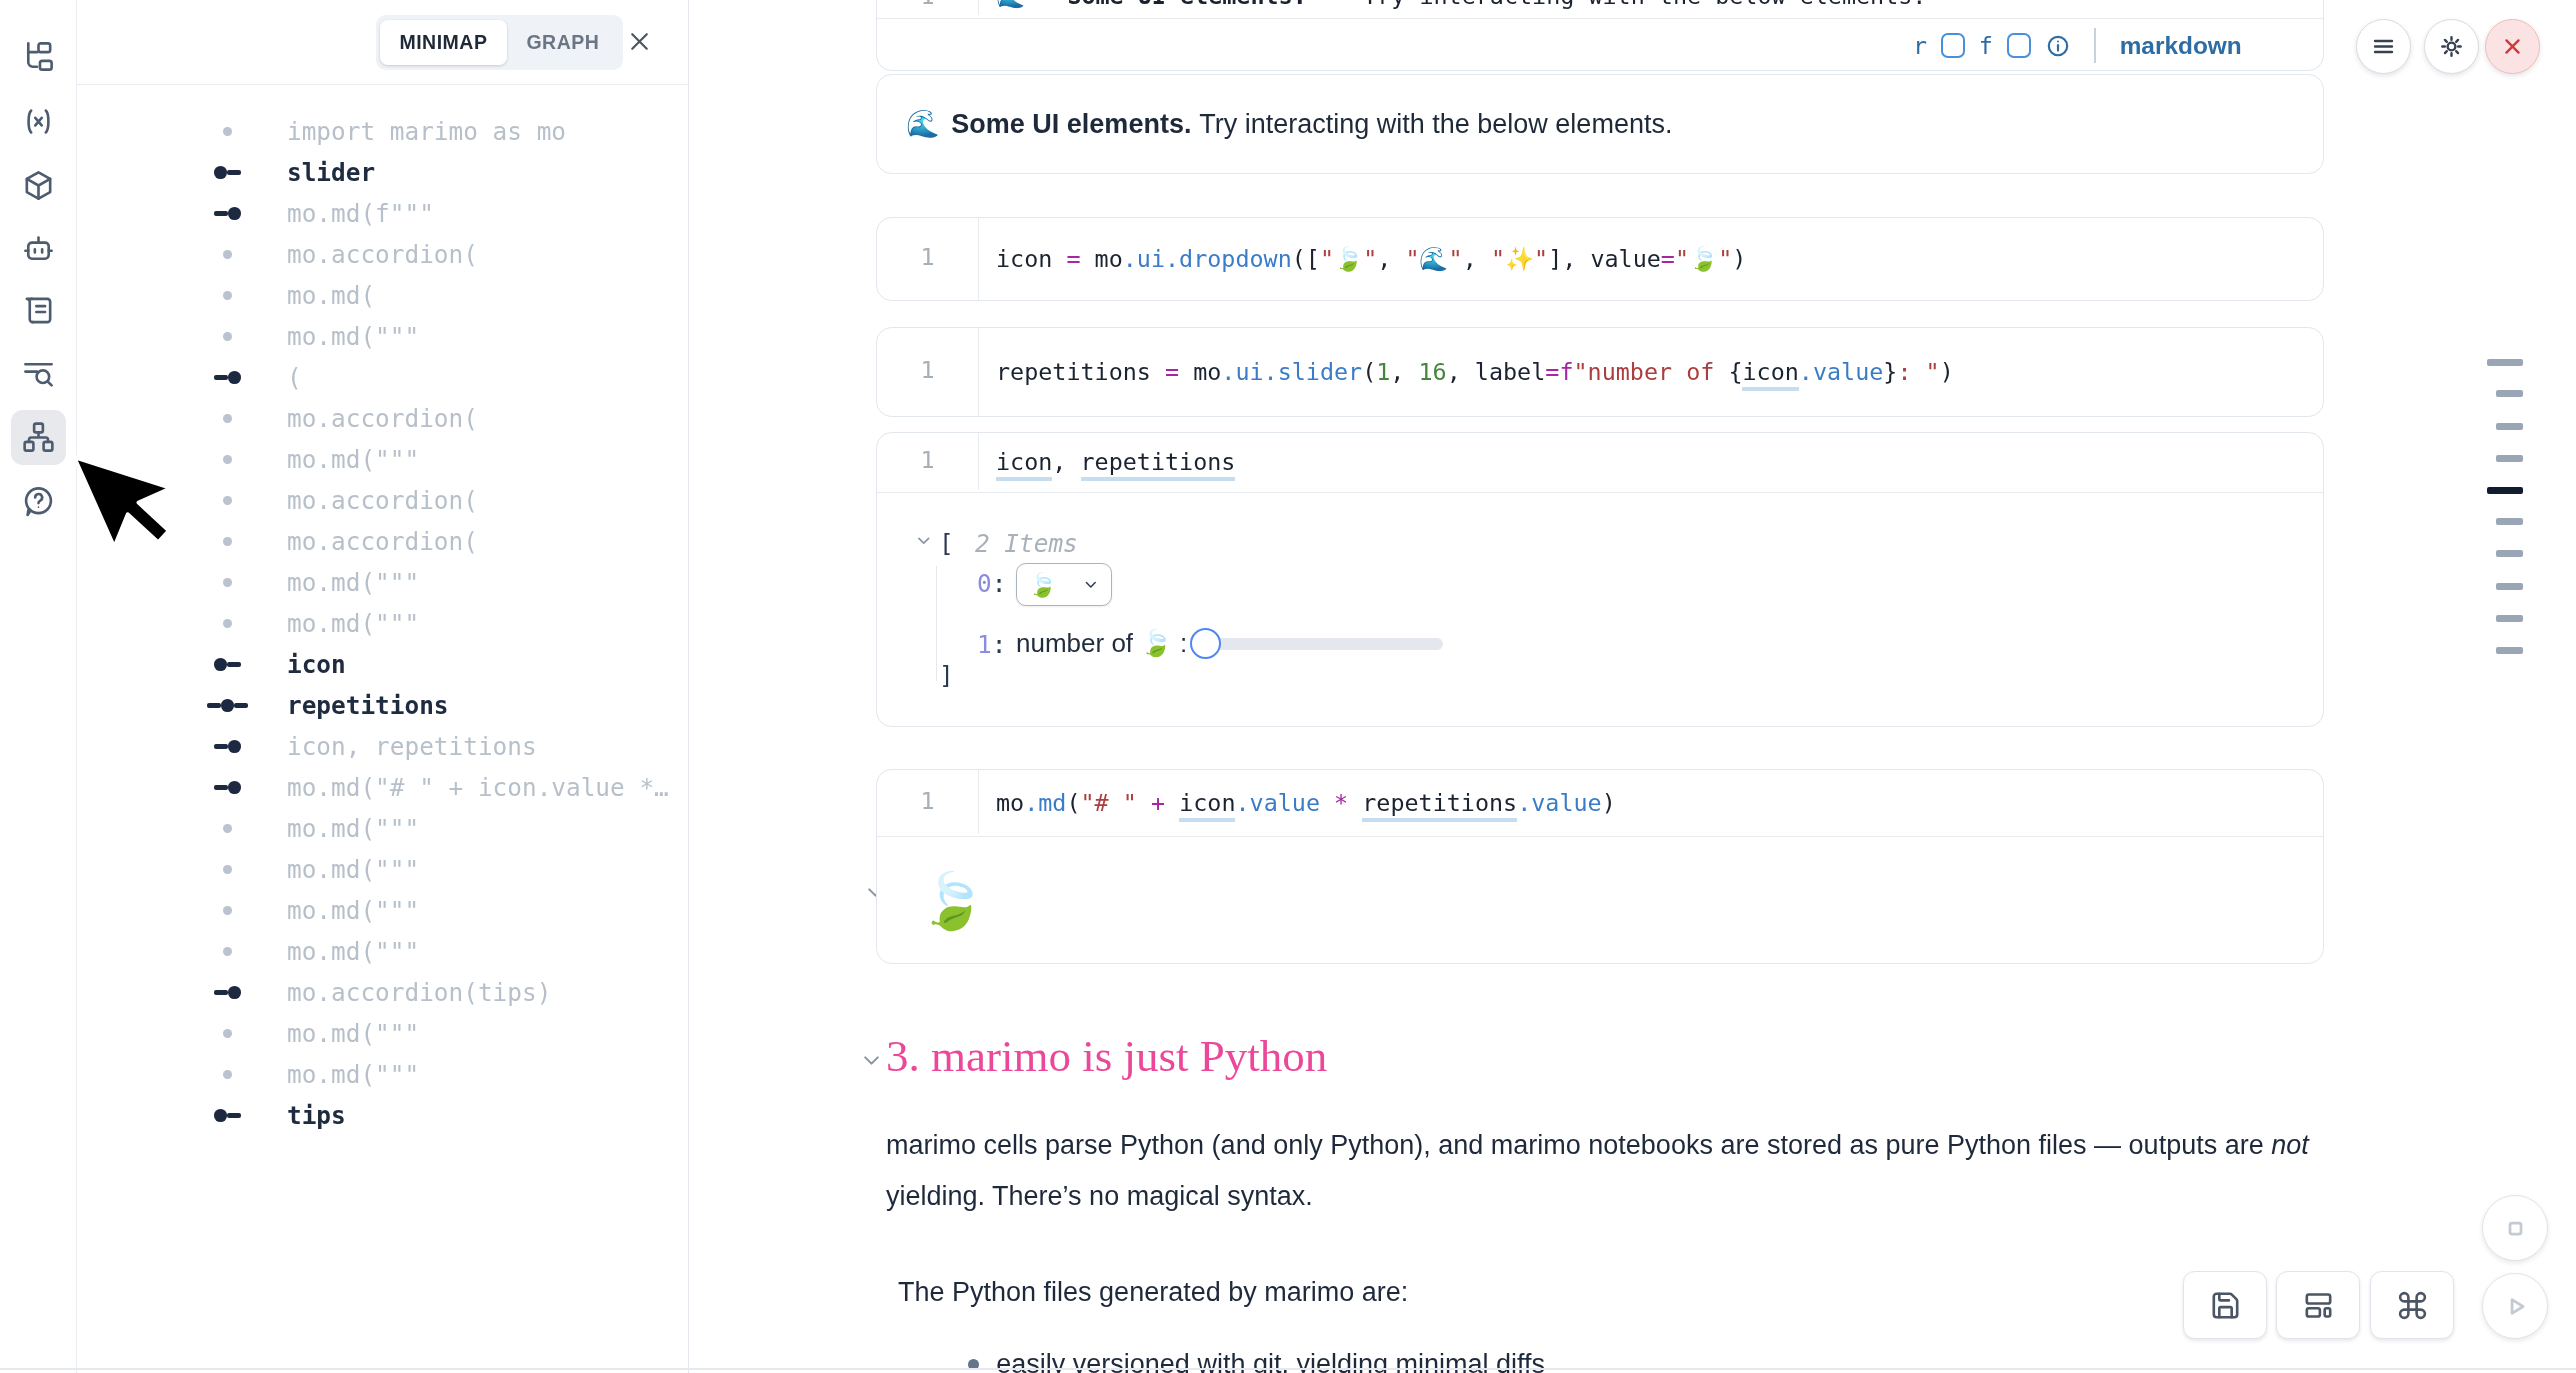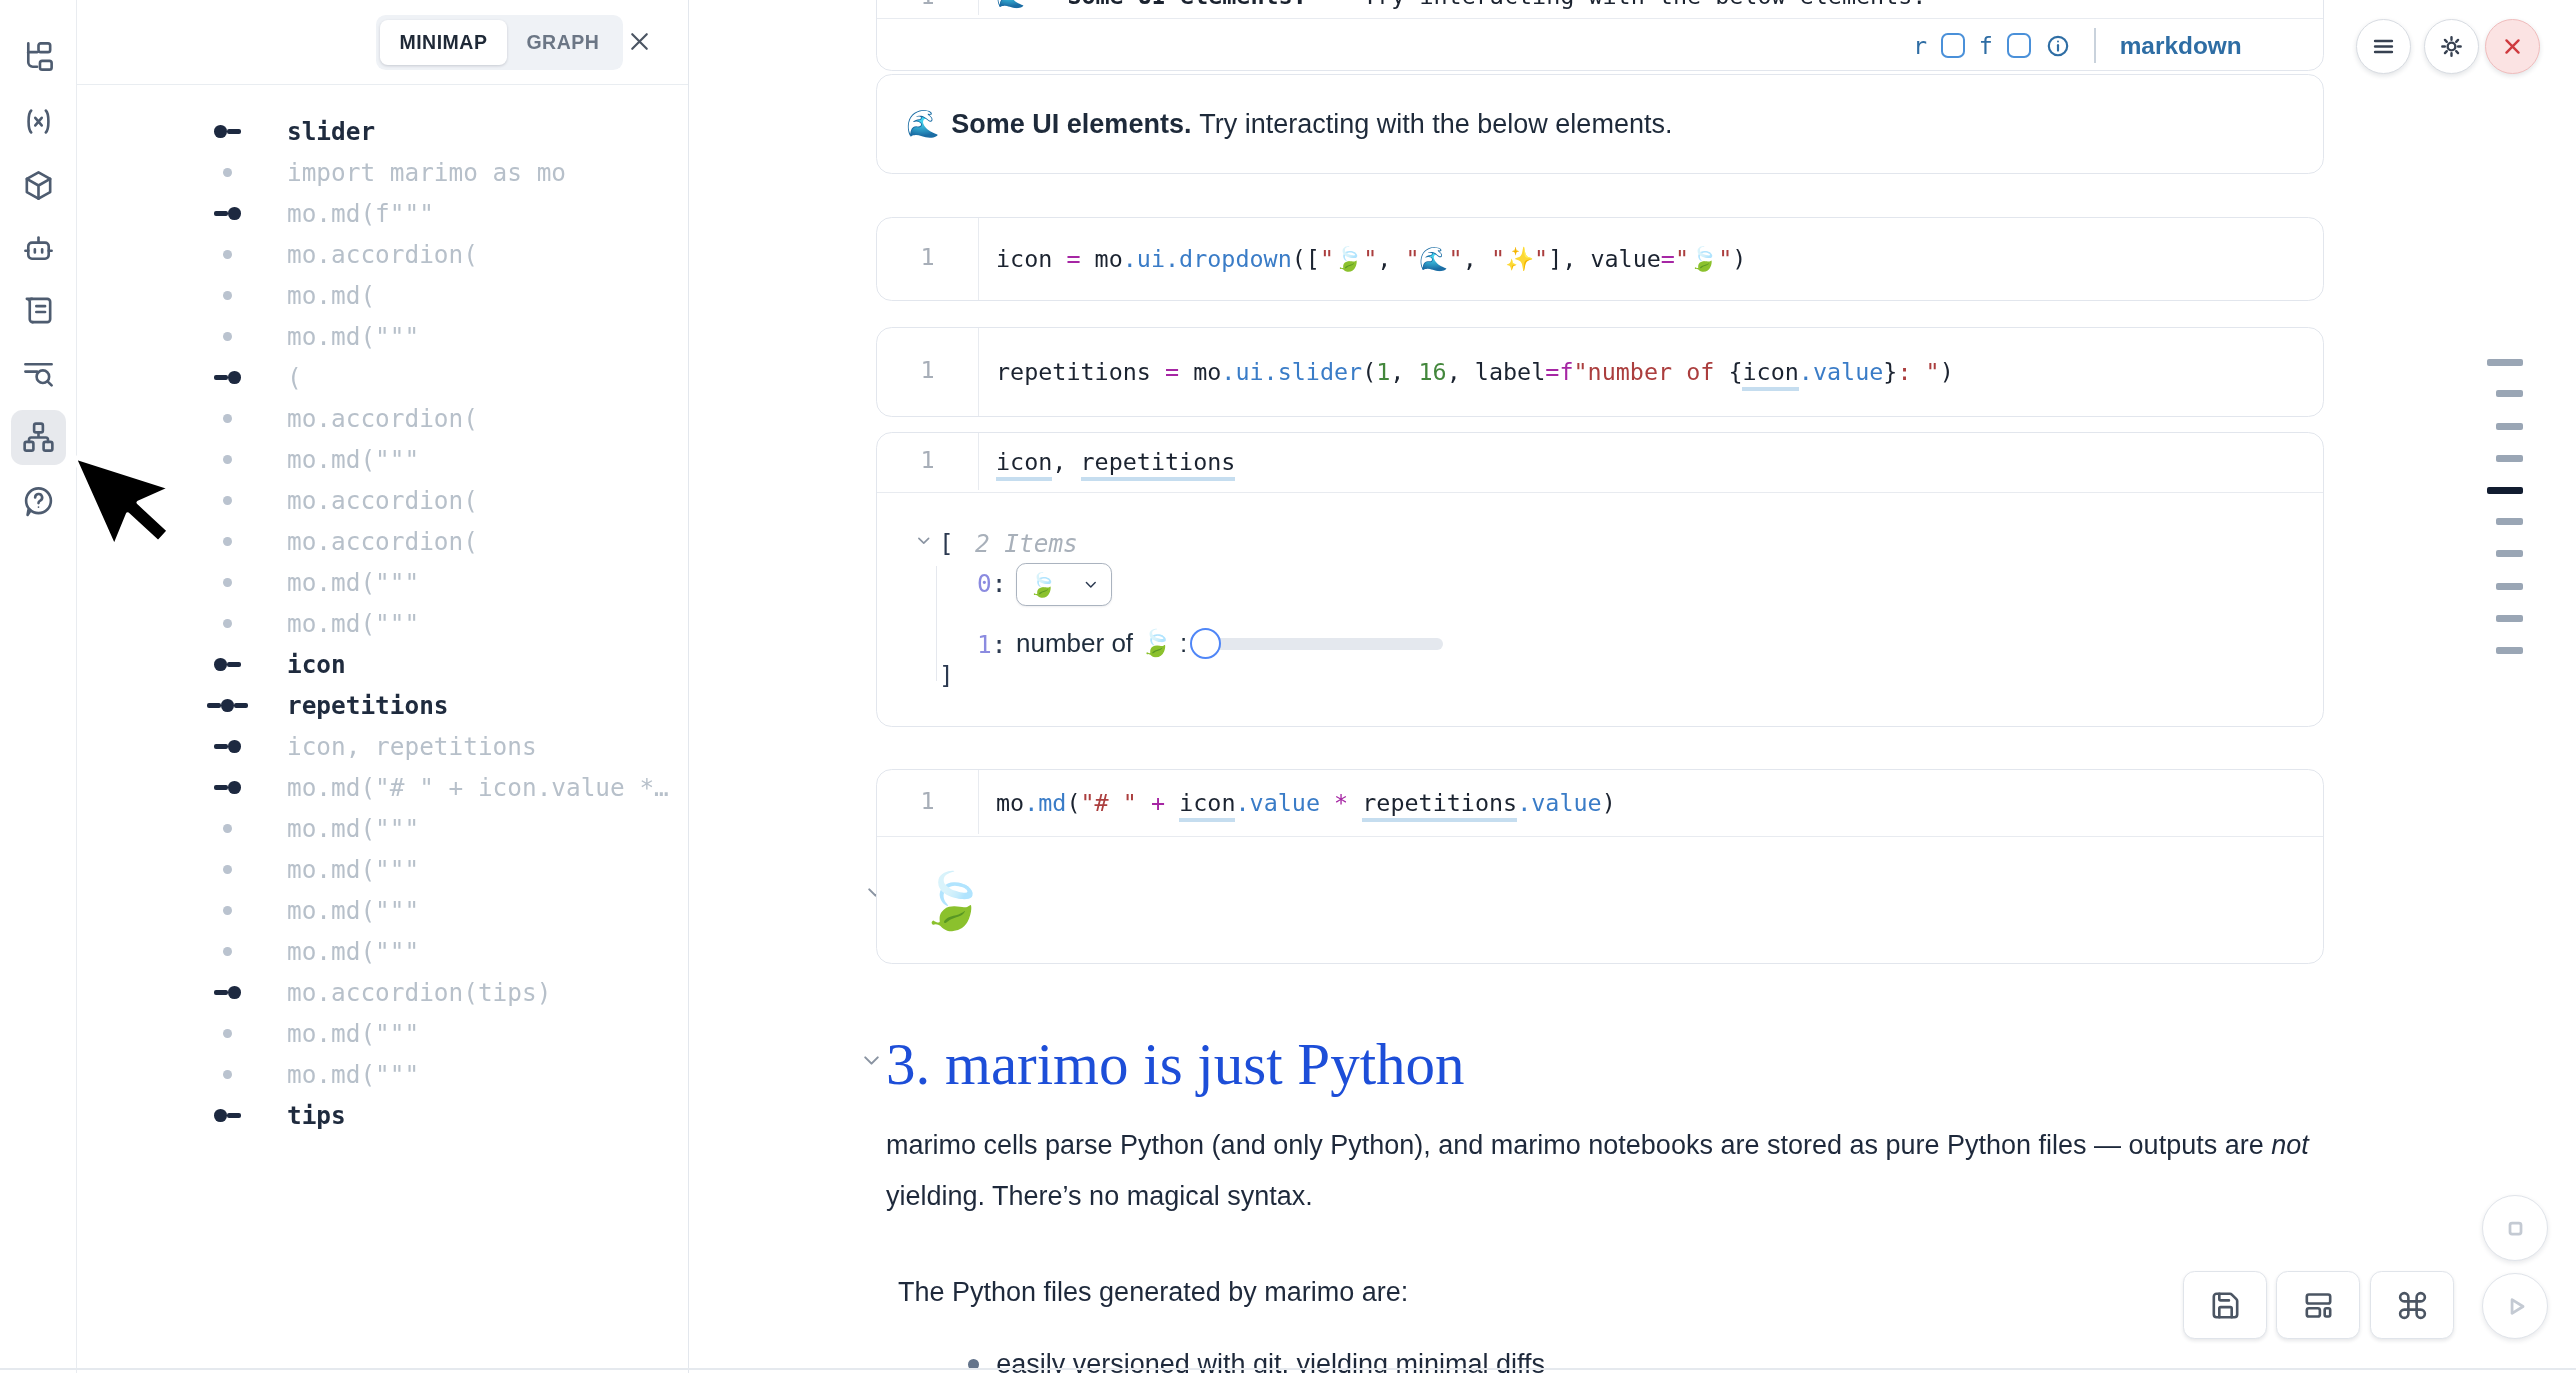--- a/index.html
+++ b/index.html
@@ -77,21 +77,21 @@
   .chev{color:#8a94a2;}
   .chev svg{stroke:currentColor;fill:none;stroke-width:2;stroke-linecap:round;stroke-linejoin:round;}
   #dd-widget{position:absolute;left:139px;top:130px;width:96px;height:43px;border:1.5px solid #aab3bf;
              border-radius:9.8px;background:#fff;display:flex;align-items:center;justify-content:space-between;
              padding:0 11.7px;box-sizing:border-box;box-shadow:0 1px 2px rgba(20,30,50,.08);}
   #slider-track{position:absolute;left:329px;top:205px;width:237px;height:11.7px;border-radius:5.9px;background:#e4e8ee;}
   #slider-thumb{position:absolute;left:313px;top:195px;width:31px;height:31px;border-radius:50%;
                 background:#fff;border:2.9px solid #4f86f7;box-sizing:border-box;}
 
   
-  .serifh{font-family:"Liberation Serif","DejaVu Serif",serif;font-size:59px;color:#1d4ed8;font-weight:500;}
+  .serifh{font-family:"Liberation Serif","DejaVu Serif",serif;font-size:45px;color:#ec4899;font-weight:500;}
   .mdp{font-size:27px;line-height:51px;color:#1e293b;}
 
   
   .circle-btn{position:absolute;width:55px;height:55px;border-radius:50%;background:#fff;
               border:1px solid #d8dce2;box-shadow:0 2px 4.9px rgba(20,30,50,.12);
               display:flex;align-items:center;justify-content:center;color:#374151;box-sizing:border-box;}
   .circle-btn svg{width:29px;height:29px;stroke:currentColor;fill:none;stroke-width:2;stroke-linecap:round;stroke-linejoin:round;}
   #btn-shutdown{background:#fbe3e3;border-color:#f0bcbc;color:#cf3a3f;}
 
   .sq-btn{position:absolute;width:82px;height:66px;border-radius:11.7px;background:#fff;border:1px solid #e0e4ea;
@@ -178,22 +178,22 @@
         <div class="seg-tab active">MINIMAP</div>
         <div class="seg-tab">GRAPH</div>
       </div>
       <div id="panel-close">
         <svg viewBox="0 0 24 24">
             <path d="M6 6l12 12M18 6L6 18"></path>
           </svg>
       </div>
     </div>
     <div id="mm-list">
+        <div class="mm-row dim"><span class="mk"><i class="mk-dot-i"></i></span><span class="mm-t">import marimo as mo</span></div>
         <div class="mm-row"><span class="mk"><i class="mk-c"></i><i class="mk-b"></i></span><span class="mm-t">slider</span></div>
-        <div class="mm-row dim"><span class="mk"><i class="mk-dot-i"></i></span><span class="mm-t">import marimo as mo</span></div>
         <div class="mm-row dim"><span class="mk"><i class="mk-b"></i><i class="mk-c"></i></span><span class="mm-t">mo.md(f"""</span></div>
         <div class="mm-row dim"><span class="mk"><i class="mk-dot-i"></i></span><span class="mm-t">mo.accordion(</span></div>
         <div class="mm-row dim"><span class="mk"><i class="mk-dot-i"></i></span><span class="mm-t">mo.md(</span></div>
         <div class="mm-row dim"><span class="mk"><i class="mk-dot-i"></i></span><span class="mm-t">mo.md("""</span></div>
         <div class="mm-row dim"><span class="mk"><i class="mk-b"></i><i class="mk-c"></i></span><span class="mm-t">(</span></div>
         <div class="mm-row dim"><span class="mk"><i class="mk-dot-i"></i></span><span class="mm-t">mo.accordion(</span></div>
         <div class="mm-row dim"><span class="mk"><i class="mk-dot-i"></i></span><span class="mm-t">mo.md("""</span></div>
         <div class="mm-row dim"><span class="mk"><i class="mk-dot-i"></i></span><span class="mm-t">mo.accordion(</span></div>
         <div class="mm-row dim"><span class="mk"><i class="mk-dot-i"></i></span><span class="mm-t">mo.accordion(</span></div>
         <div class="mm-row dim"><span class="mk"><i class="mk-dot-i"></i></span><span class="mm-t">mo.md("""</span></div>

